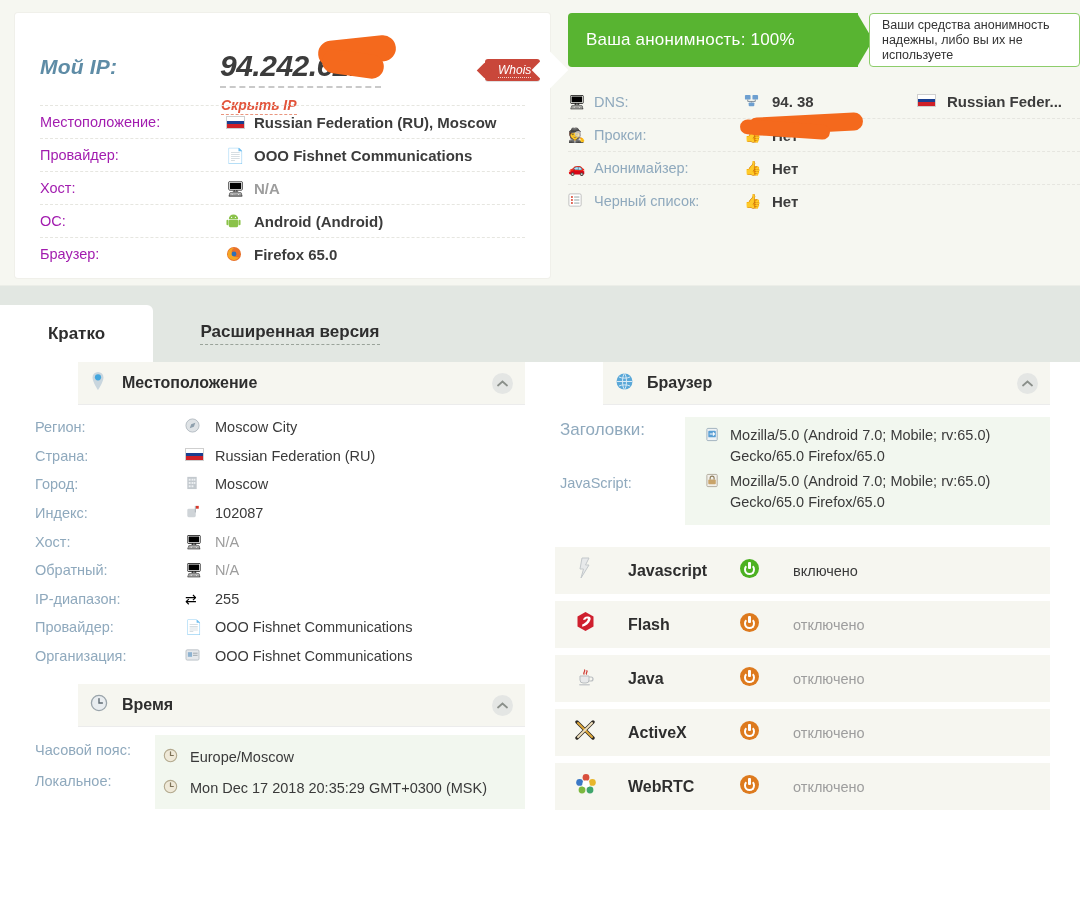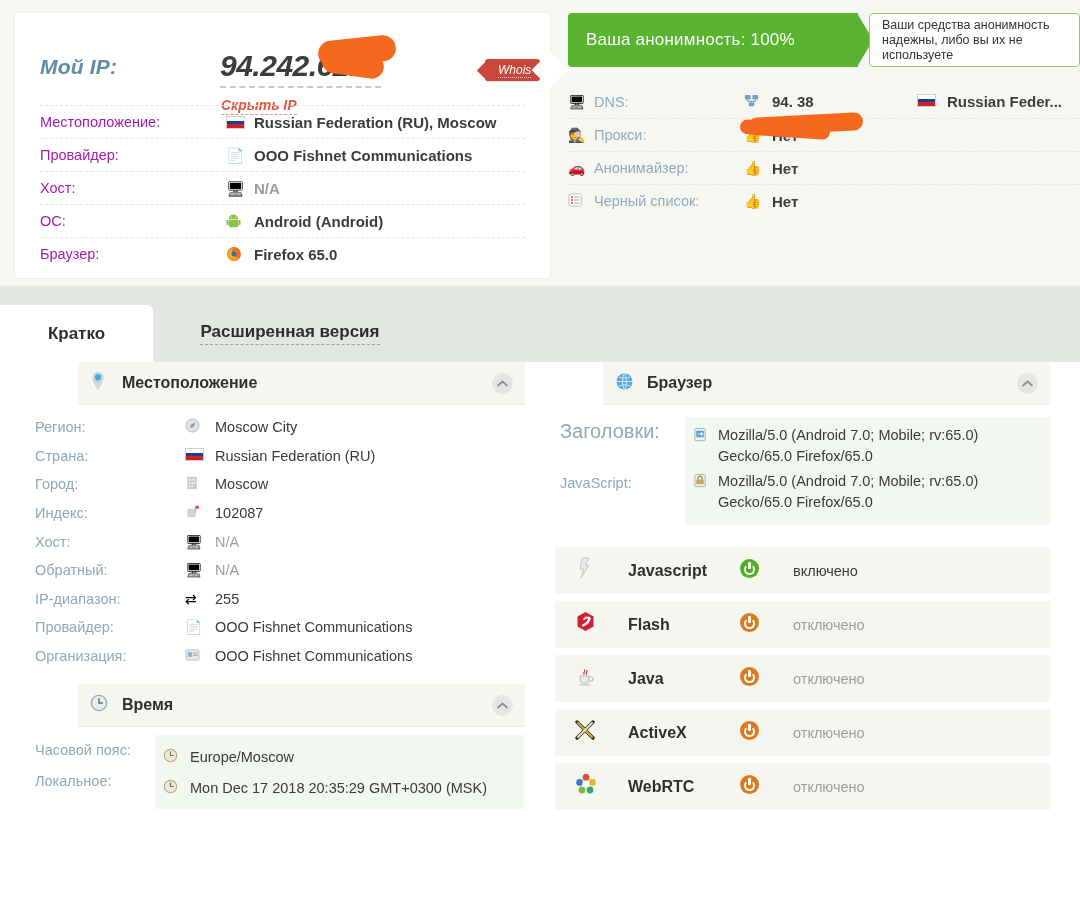--- a/index.html
+++ b/index.html
@@ -170,21 +170,21 @@
   .lang-vals .sp { margin-left: 10px; }
 
   .time-rows { background: #f2f7ef; margin-left: 125px; padding: 6px 0; }
   .trow { display: flex; align-items: center; height: 31px; font-size: 14.5px; color: #3a3a3a; }
   .trow .ic { width: 35px; flex: 0 0 35px; padding-left: 8px; font-size: 14px; }
   .time-labels { position: absolute; left: 5px; }
   .time-label { font-size: 14.5px; color: #8fa9bd; height: 31px; line-height: 31px; }
 
   
   .hdr-block { background: #f2f7ef; padding: 8px 0; }
-  .hrow { display: flex; align-items: flex-start; font-size: 14.5px; color: #3a3a3a; min-height: 46px; }
+  .hrow { display: flex; align-items: flex-start; font-size: 14.5px; color: #3a3a3a; min-height: 46px; padding-left: 12px; }
   .hrow .ic { width: 33px; flex: 0 0 33px; padding-left: 8px; padding-top: 2px; font-size: 14px; }
   .hrow .txt { line-height: 21px; }
 
   .tech {
     display: flex; align-items: center; height: 47px;
     background: #f6f6f0; margin-bottom: 7px; padding-left: 20px;
   }
   .tech .ic { width: 53px; flex: 0 0 53px; font-size: 19px; }
   .tech .nm { width: 112px; flex: 0 0 112px; font-size: 16px; font-weight: bold; color: #2e2e2e; }
   .tech .pw { width: 53px; flex: 0 0 53px; }
@@ -492,21 +492,21 @@
           <div class="ptitle">Браузер</div>
           <div class="chev">
             <svg width="11" height="7" viewBox="0 0 11 7">
                 <path d="M1 5.5L5.5 1.5 10 5.5" stroke="#8a8f8a" stroke-width="1.7" fill="none" stroke-linecap="round"></path>
               </svg>
           </div>
         </div>
 
         <div style="position:relative;padding-top:12px">
           <div style="position:absolute;left:5px;top:15px">
-            <div style="height:55px;font-size:20px;color:#8fa9bd">Заголовки:</div>
+            <div style="height:55px;font-size:17px;color:#8fa9bd">Заголовки:</div>
             <div style="height:48px;font-size:14.5px;color:#8fa9bd">JavaScript:</div>
           </div>
           <div class="hdr-block" style="margin-left:130px">
             <div class="hrow">
               <div class="ic">
                 <svg width="15" height="15" viewBox="0 0 16 16">
                     <rect x="2" y="1.5" width="11" height="13" rx="1" fill="#eef2f5" stroke="#9fb0bd"></rect>
                     <rect x="3.5" y="4" width="8" height="7" rx="1" fill="#5a9fd4"></rect>
                     <path d="M5 7.5h5M8.5 5.8L10.2 7.5 8.5 9.2" stroke="#fff" stroke-width="1.1" fill="none"></path>
                   </svg>

